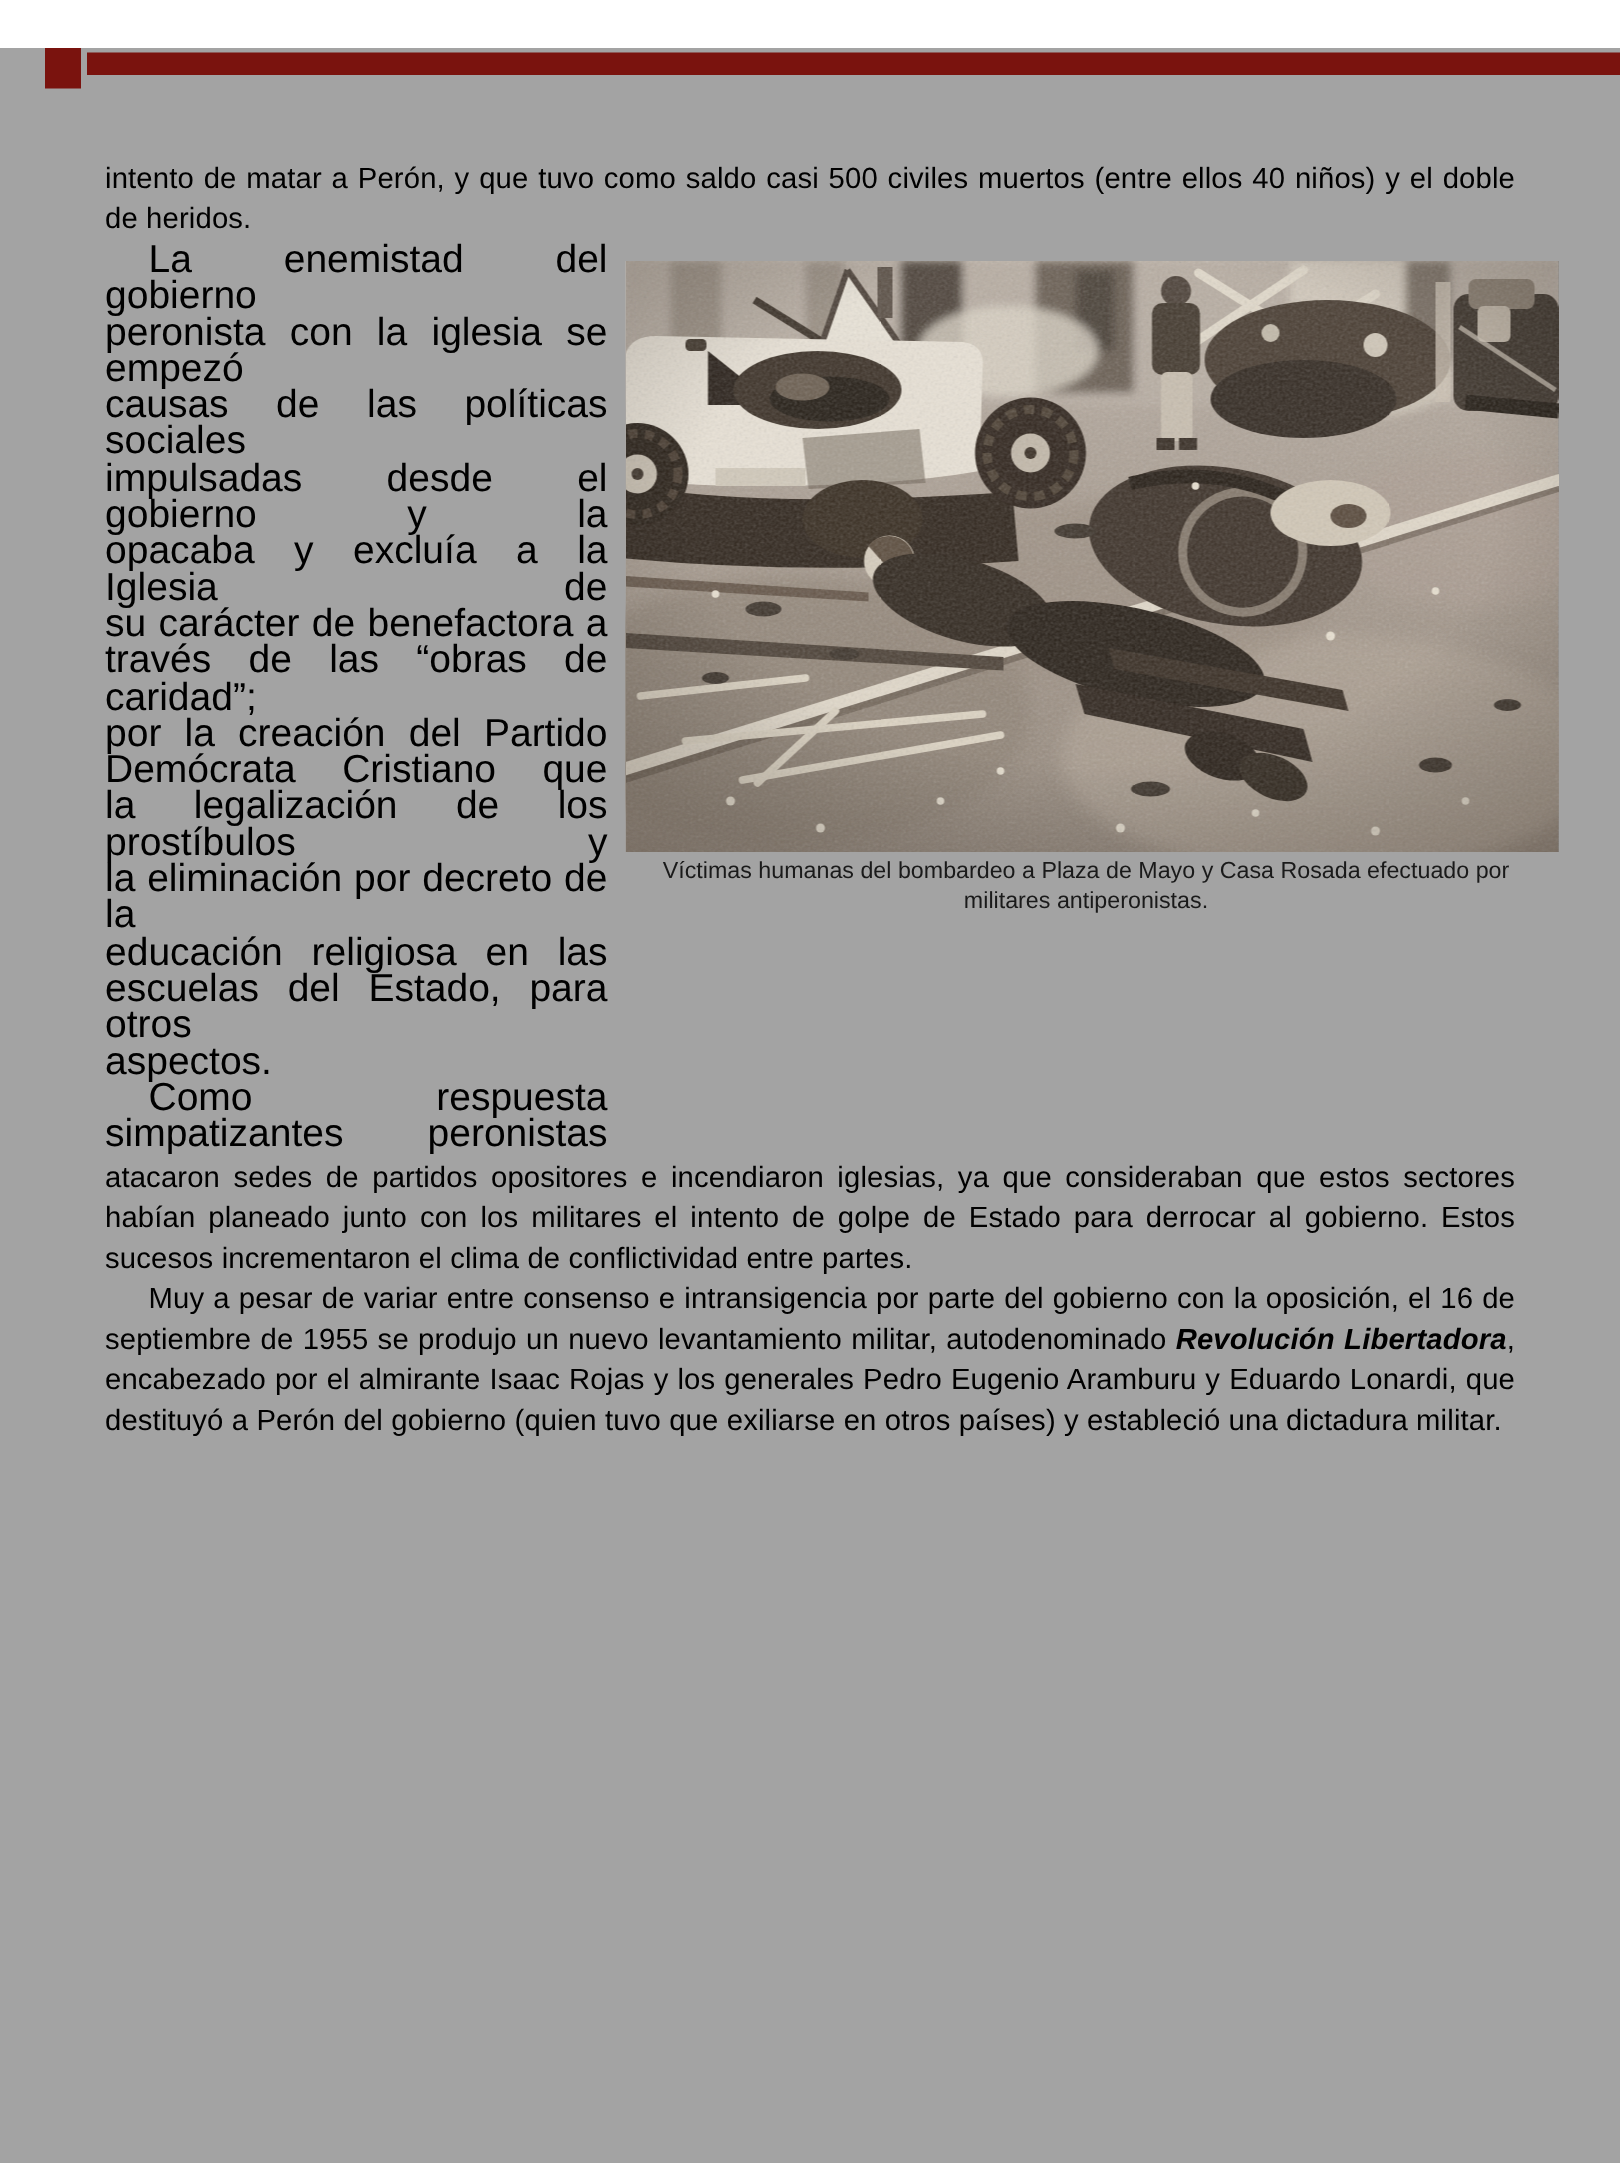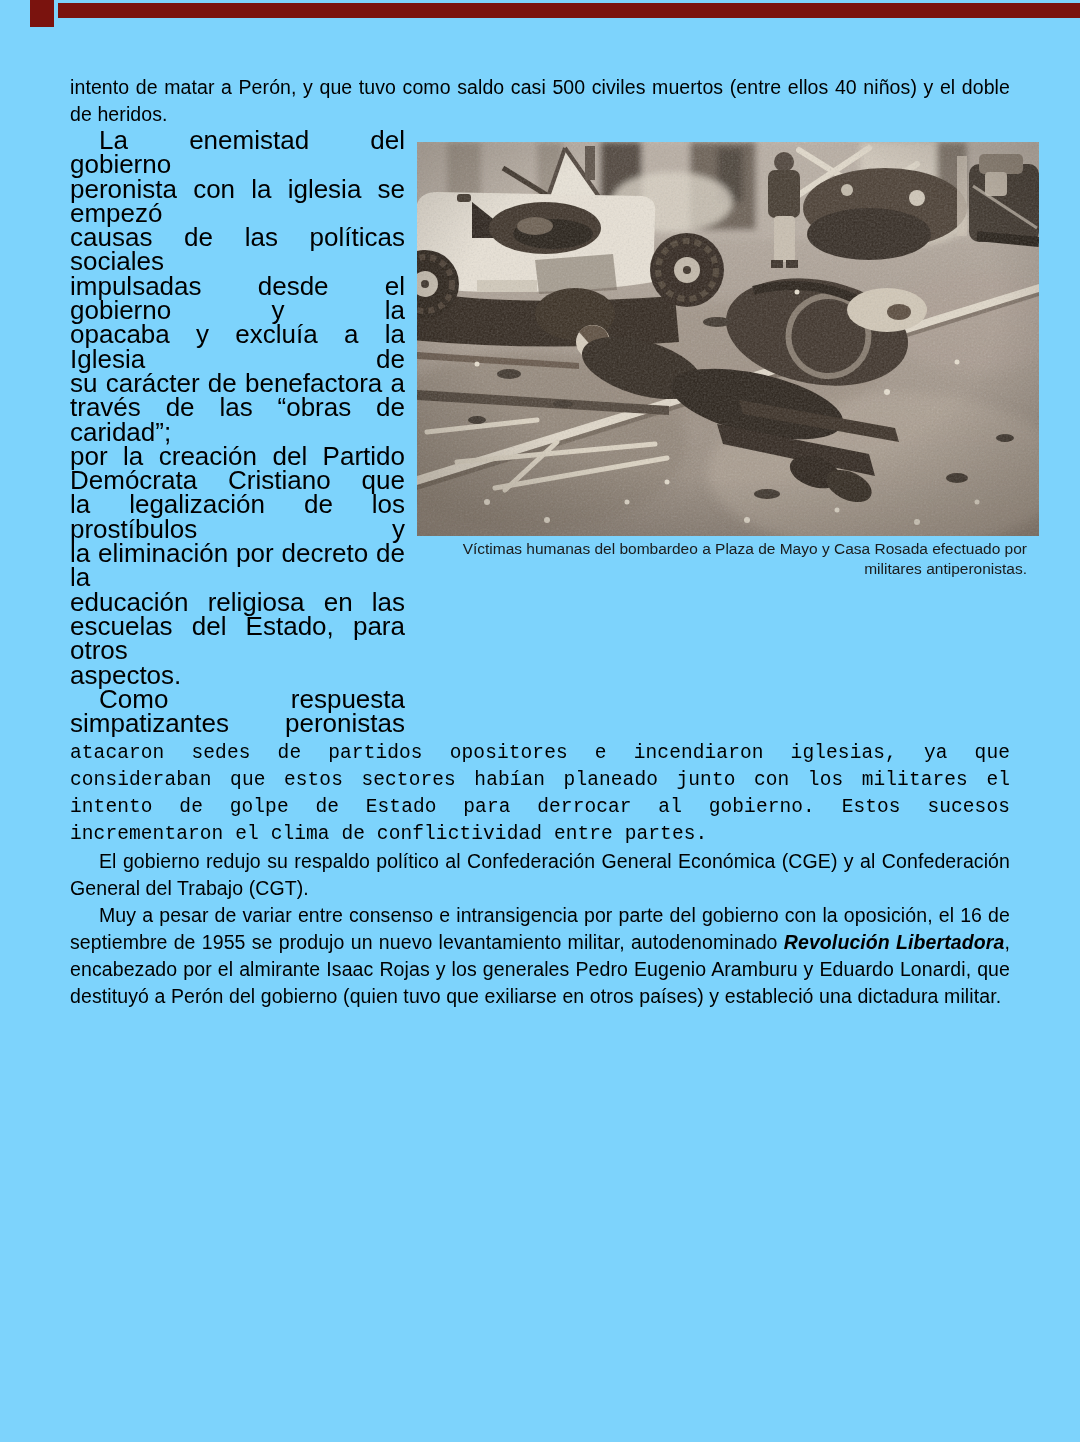--- a/index.html
+++ b/index.html
@@ -1,21 +1,21 @@
 <!DOCTYPE html>
 <html lang="es"><head>
 <meta charset="utf-8">
 <style>
   html,body{margin:0;padding:0;}
   body{
     width:1080px;height:1442px;position:relative;background:#ffffff;
     font-family:"Liberation Sans","DejaVu Sans",sans-serif;color:#000;
     overflow:hidden;
   }
-  .page{position:absolute;inset:0;background:#7dd3fc;}
+  .page{position:absolute;inset:0;background:#a3a3a3;margin-top:32px;}
   .top-corner{position:absolute;left:30px;top:0;width:24px;height:27px;background:#7a130e;}
   .top-bar{position:absolute;left:58px;top:3px;width:1022px;height:15px;background:#7a130e;}
   .content{position:absolute;left:70px;top:74px;width:940px;}
   p.body-par{
     margin:0;font-size:19.5px;line-height:27px;text-align:justify;
     letter-spacing:0.1px;
   }
   p.body-par.indent{text-indent:29px;}
   .bi{font-weight:bold;font-style:italic;}
   .mid-row{display:flex;align-items:flex-start;margin:0;}
@@ -23,21 +23,21 @@
   .col-line{
     font-size:26px;line-height:24.3px;text-align:justify;
     -moz-text-align-last:justify;text-align-last:justify;white-space:normal;
   }
   .col-line.indent{text-indent:29px;}
   .col-line.last-left{text-align-last:left;-moz-text-align-last:left;}
   .photo-block{width:622px;flex:0 0 622px;margin-top:14px;}
   .photo-frame{width:622px;height:394px;display:block;}
   .photo-caption{
     margin:3px 0 0 4px;width:606px;font-size:15.5px;line-height:20px;
-    color:#1a1a1a;text-align:right;
+    color:#1a1a1a;text-align:center;
   }
 </style>
 </head>
 <body>
 
 <div class="page">
 
   <div class="top-corner"></div>
   <div class="top-bar"></div>
 
@@ -227,18 +227,17 @@
           </g>
 
           <rect width="622" height="394" fill="#7a6348" opacity="0.07"></rect>
           <rect width="622" height="394" filter="url(#grain)" opacity="0.26"></rect>
           <rect width="622" height="394" fill="url(#vig)"></rect>
         </svg>
         <p class="photo-caption">Víctimas humanas del bombardeo a Plaza de Mayo y Casa Rosada efectuado por militares antiperonistas.</p>
       </div>
     </div>
 
-    <p class="body-par" style="margin-top:5px;font-family:Liberation Mono, monospace;">atacaron sedes de partidos opositores e incendiaron iglesias, ya que consideraban que estos sectores habían planeado junto con los militares el intento de golpe de Estado para derrocar al gobierno. Estos sucesos incrementaron el clima de conflictividad entre partes.</p>
-    <p class="body-par indent">El gobierno redujo su respaldo político al Confederación General Económica (CGE) y al Confederación General del Trabajo (CGT).</p>
+    <p class="body-par" style="margin-top:5px;">atacaron sedes de partidos opositores e incendiaron iglesias, ya que consideraban que estos sectores habían planeado junto con los militares el intento de golpe de Estado para derrocar al gobierno. Estos sucesos incrementaron el clima de conflictividad entre partes.</p>
     <p class="body-par indent"><span>Muy a pesar de variar entre consenso e intransigencia por parte del gobierno con la oposición, el 16 de septiembre de 1955 se produjo un nuevo levantamiento militar, autodenominado </span><span class="bi">Revolución Libertadora</span><span>, encabezado por el almirante Isaac Rojas y los generales Pedro Eugenio Aramburu y Eduardo Lonardi, que destituyó a Perón del gobierno (quien tuvo que exiliarse en otros países) y estableció una dictadura militar.</span></p>
 
   </div>
 </div>
 
 </body></html>

